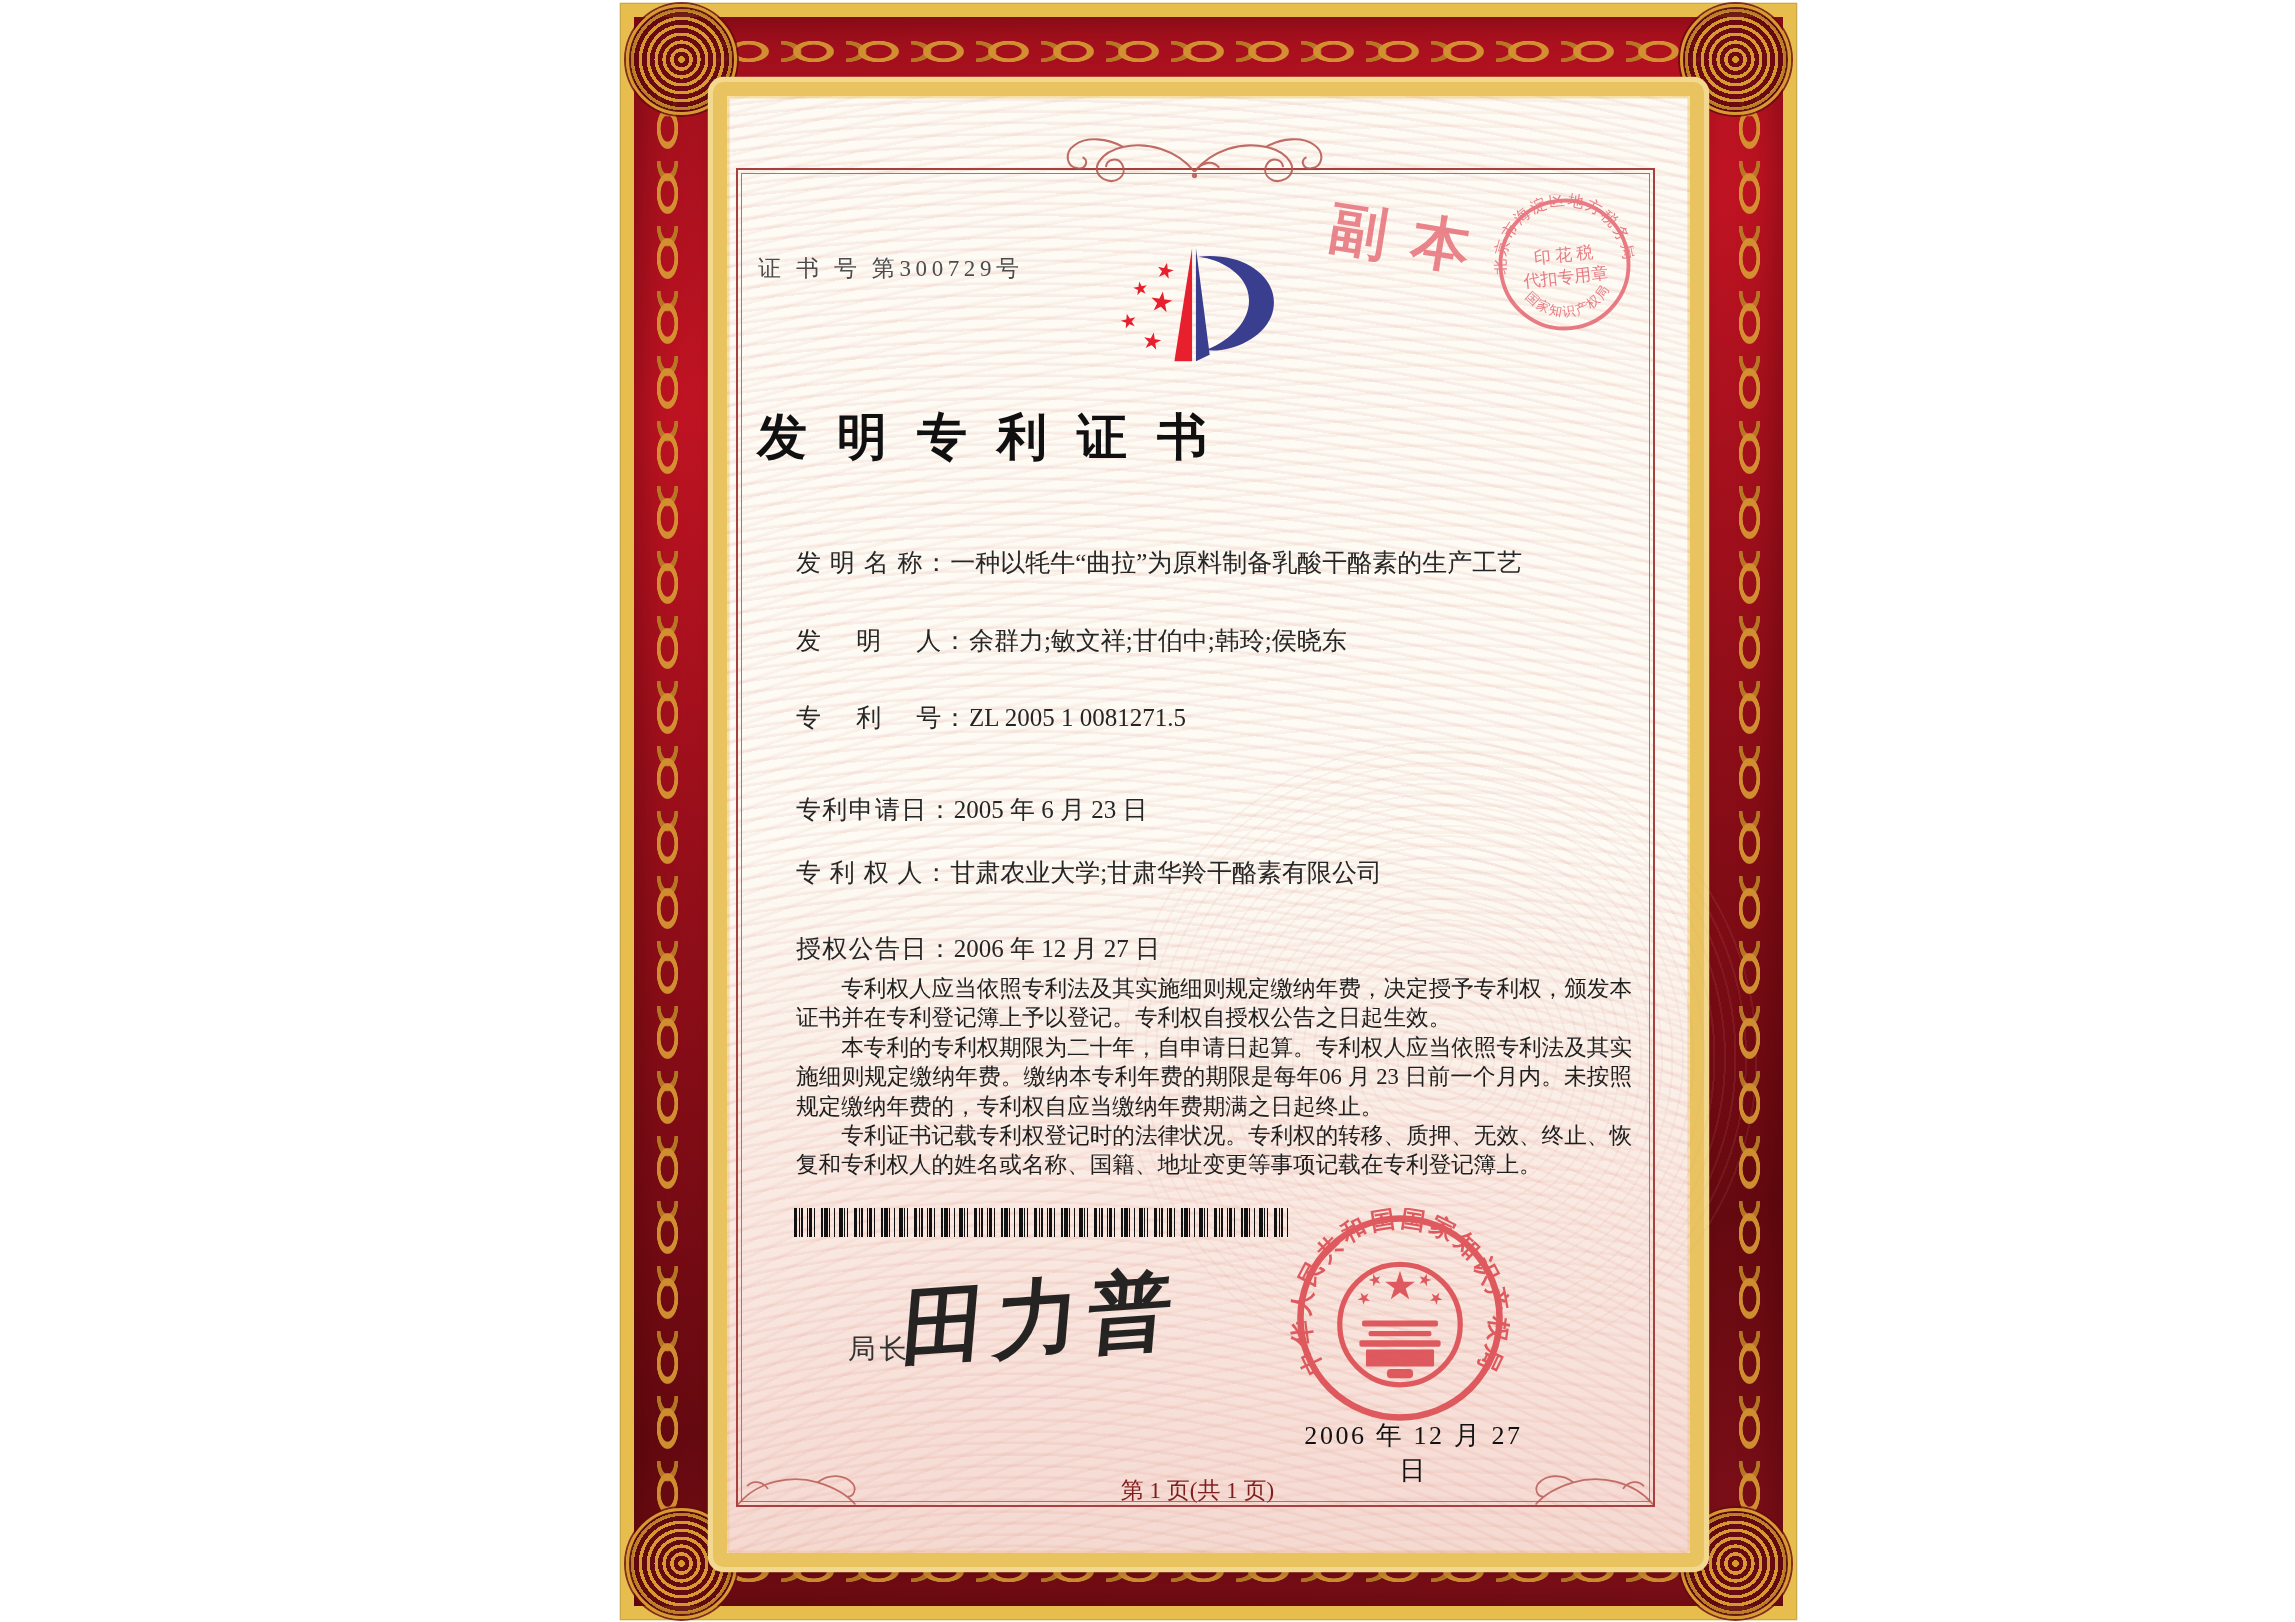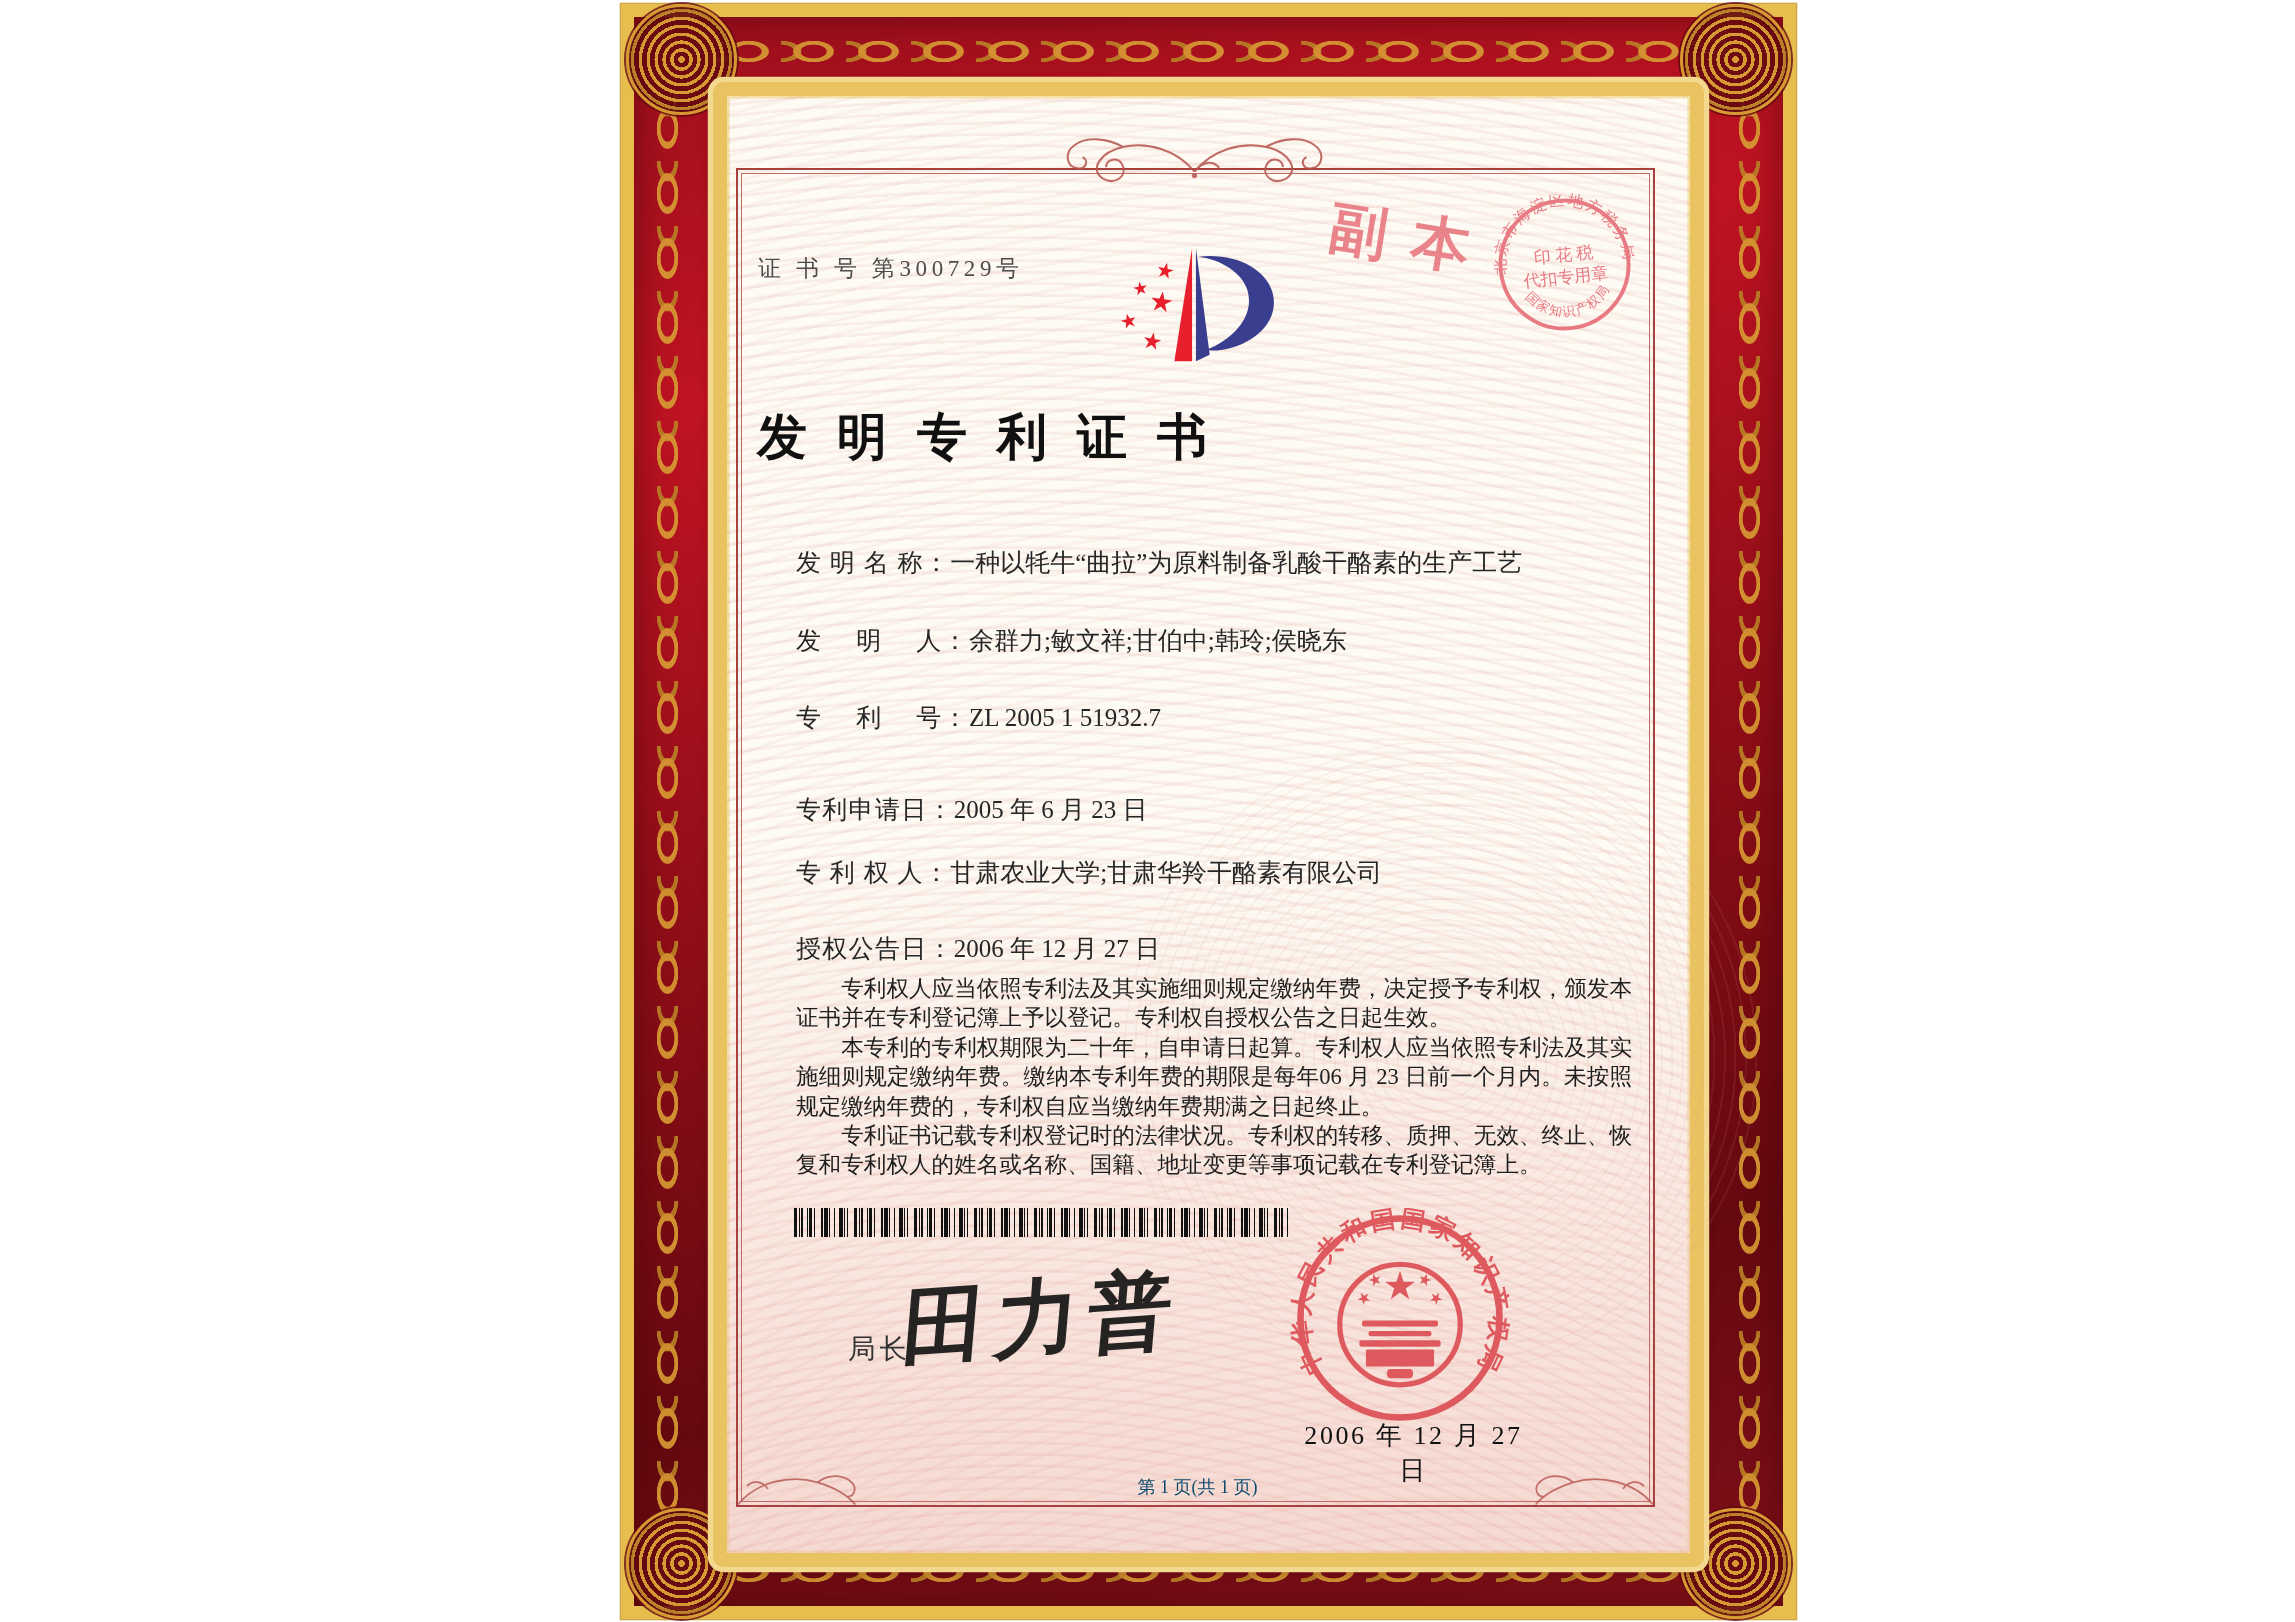--- a/index.html
+++ b/index.html
@@ -65,21 +65,21 @@
   .paras p{margin:0;text-indent:2em;}
   .barcode{position:absolute;left:67px;top:1112px;width:494px;height:29px;background-color:transparent;
      background-image:
        repeating-linear-gradient(90deg,#111 0 2.6px,rgba(0,0,0,0) 2.6px 4.6px,#111 4.6px 5.9px,rgba(0,0,0,0) 5.9px 9.8px,#111 9.8px 10.5px,rgba(0,0,0,0) 10.5px 15px),
        repeating-linear-gradient(90deg,#111 0 1.3px,rgba(0,0,0,0) 1.3px 7.2px,#111 7.2px 9.2px,rgba(0,0,0,0) 9.2px 13px,#111 13px 13.7px,rgba(0,0,0,0) 13.7px 20px);}
   .sig-title{position:absolute;left:121px;top:1235px;font-size:27.5px;letter-spacing:3.9px;color:#333;}
   .sig-name{position:absolute;left:175px;top:1166px;font-size:84px;font-weight:bold;color:#141414;
       font-family:"DejaVu Sans",sans-serif;transform:rotate(-4deg) skewX(-9deg);letter-spacing:9.2px;opacity:.92;}
   .issue-date{position:absolute;left:559px;top:1322px;width:255px;text-align:center;font-size:26px;
       letter-spacing:2.6px;color:#111;z-index:4;}
-  .page-footer{position:absolute;left:366px;top:1379px;width:209px;text-align:center;font-size:18px;color:#0c4a6e;}
+  .page-footer{position:absolute;left:366px;top:1379px;width:209px;text-align:center;font-size:23px;color:#7f1d1d;}
 
   
   .copy-stamp{position:absolute;left:602px;top:105px;font-size:58px;letter-spacing:25px;color:var(--stamp-pink);
       opacity:.78;transform:rotate(9deg);font-weight:bold;}
   .tax-stamp{position:absolute;left:767px;top:98px;width:141px;height:141px;opacity:.85;transform:rotate(-6deg);z-index:3;}
   .sipo-seal{position:absolute;left:563px;top:1112px;width:220px;height:220px;z-index:5;opacity:.92;}
   .logo{position:absolute;left:386px;top:139px;width:179px;height:140px;}
 </style>
 </head>
 <body>
@@ -168,21 +168,21 @@
 
       <div class="title">发明专利证书</div>
 
       <div class="row" style="top:450px;">
         <span class="lbl">发 明 名 称：</span><span>一种以牦牛“曲拉”为原料制备乳酸干酪素的生产工艺</span>
       </div>
       <div class="row" style="top:528px;">
         <span class="lbl">发　 明 　人：</span><span>余群力;敏文祥;甘伯中;韩玲;侯晓东</span>
       </div>
       <div class="row" style="top:605px;">
-        <span class="lbl">专　 利 　号：</span><span>ZL 2005 1 51932.7</span>
+        <span class="lbl">专　 利 　号：</span><span>ZL 2005 1 0081271.5</span>
       </div>
       <div class="row" style="top:697px;">
         <span class="lbl">专利申请日：</span><span>2005 年 6 月 23 日</span>
       </div>
       <div class="row" style="top:760px;">
         <span class="lbl">专 利 权 人：</span><span>甘肃农业大学;甘肃华羚干酪素有限公司</span>
       </div>
       <div class="row" style="top:836px;">
         <span class="lbl">授权公告日：</span><span>2006 年 12 月 27 日</span>
       </div>

